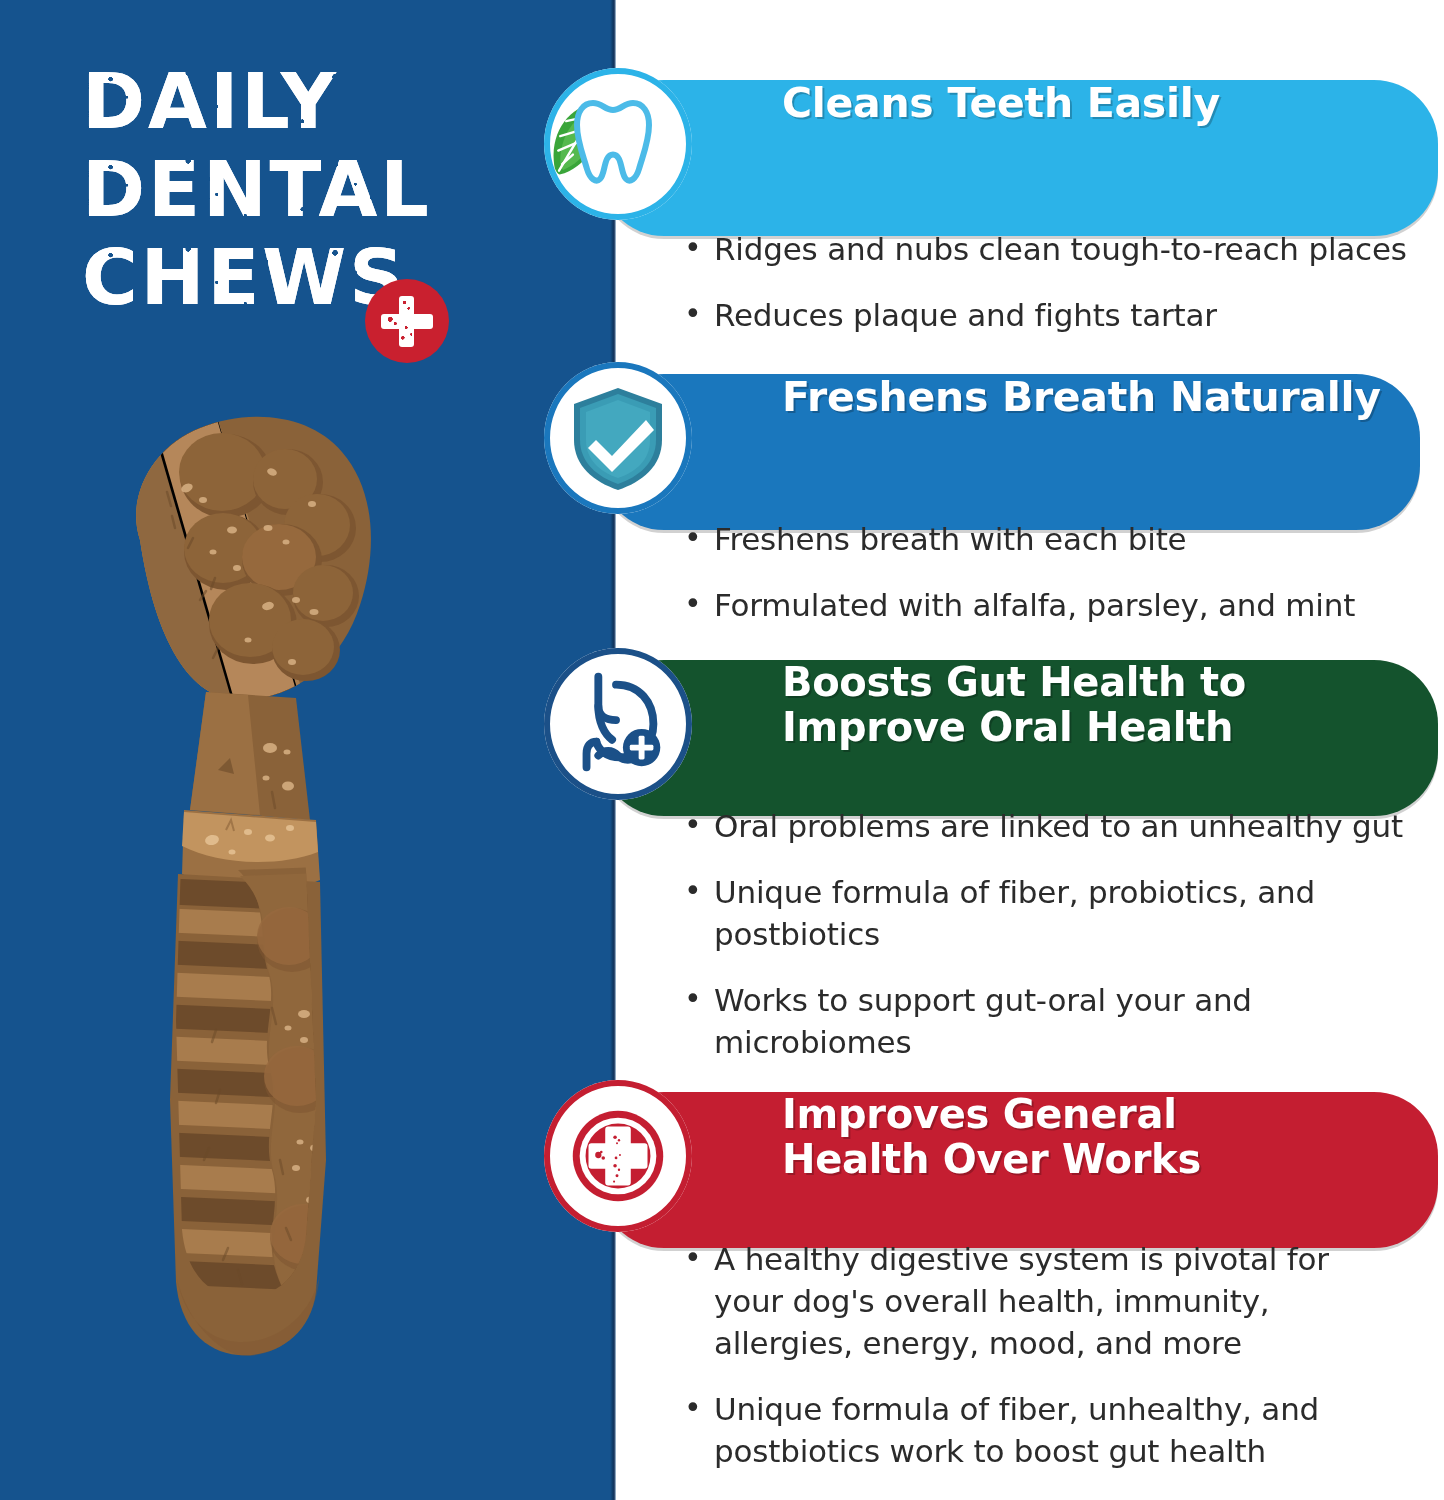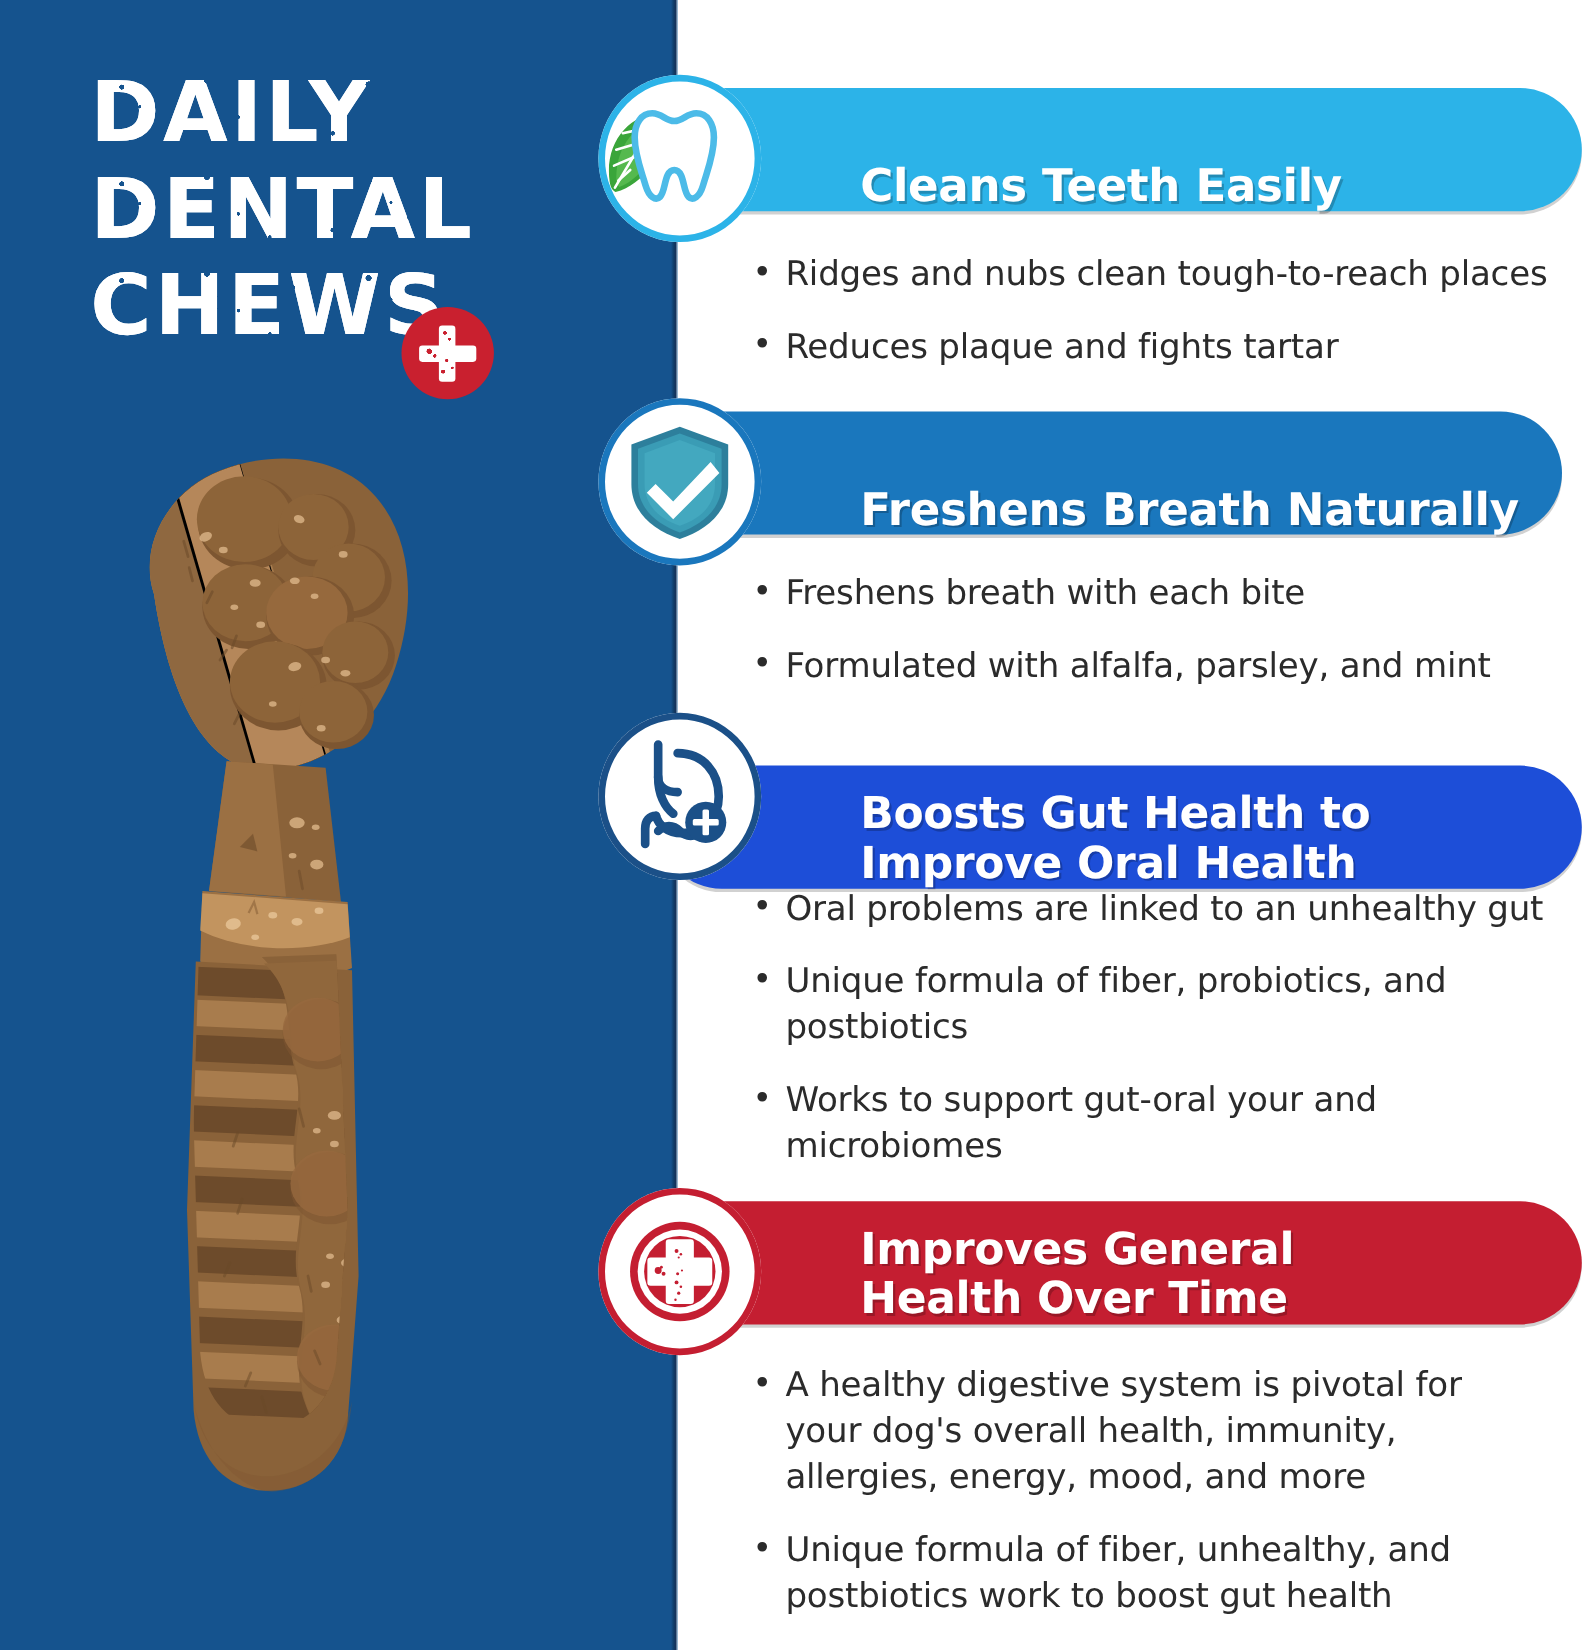--- a/index.html
+++ b/index.html
@@ -82,23 +82,23 @@
   
   #chew-illustration{
     position:absolute; left:120px; top:400px; width:370px; height:1000px;
   }
 
   
   .feature{
     position:absolute; left:0; width:1444px;
   }
   .band{
-    position:absolute; height:112px; border-radius:64px;
+    position:absolute; height:156px; border-radius:64px;
     box-shadow:0 3px 0 rgba(0,0,0,.18);
-    display:flex; align-items:flex-end;
+    display:flex; align-items:flex-start;
   }
   .band-title{
     color:#ffffff;
     font-family:"DejaVu Sans", sans-serif;
     font-weight:bold;
     font-size:41px;
     line-height:46px;
     letter-spacing:-0.3px;
     text-shadow:2px 2px 0 rgba(0,0,0,.22);
     padding-left:182px;
@@ -373,21 +373,21 @@
     </svg>
   </div>
 
   <ul class="bullets" style="left:684px; top:518px; width:760px;">
     <li>Freshens breath with each bite</li>
     <li>Formulated with alfalfa, parsley, and mint</li>
   </ul>
 </div>
 
 <div class="feature">
-  <div class="band" style="left:600px; top:660px; width:838px; background:#1d4ed8;margin-top:36px;">
+  <div class="band" style="left:600px; top:660px; width:838px; background:#14532d;">
     <div class="band-title two-line">
       <div>Boosts Gut Health to</div>
       <div>Improve Oral Health</div>
     </div>
   </div>
 
   <div class="icon-circle" style="left:544px; top:648px;">
     <span class="ring" style="border:6px solid #1b5088;"></span>
     <svg viewBox="0 0 120 120" width="118" height="118" style="position:relative;">
       <g fill="none" stroke="#1b5088" stroke-width="8" stroke-linecap="round" stroke-linejoin="round">
@@ -410,21 +410,21 @@
     <li>Oral problems are linked to an unhealthy gut</li>
     <li>Unique formula of fiber, probiotics, and postbiotics</li>
     <li>Works to support gut-oral your and microbiomes</li>
   </ul>
 </div>
 
 <div class="feature">
   <div class="band" style="left:600px; top:1092px; width:838px; background:#c41e31;">
     <div class="band-title two-line">
       <div>Improves General</div>
-      <div>Health Over Time</div>
+      <div>Health Over Works</div>
     </div>
   </div>
 
   <div class="icon-circle" style="left:544px; top:1080px;">
     <span class="ring" style="border:6px solid #c41e31;"></span>
     <svg viewBox="0 0 120 120" width="118" height="118" style="position:relative;">
       <circle cx="60" cy="60" r="46" fill="#c41e31"></circle>
       <circle cx="60" cy="60" r="39" fill="#ffffff"></circle>
       <circle cx="60" cy="60" r="33" fill="#c41e31"></circle>
       <path d="M50 30 h20 a3 3 0 0 1 3 3 v14 h14 a3 3 0 0 1 3 3 v20 a3 3 0 0 1 -3 3

